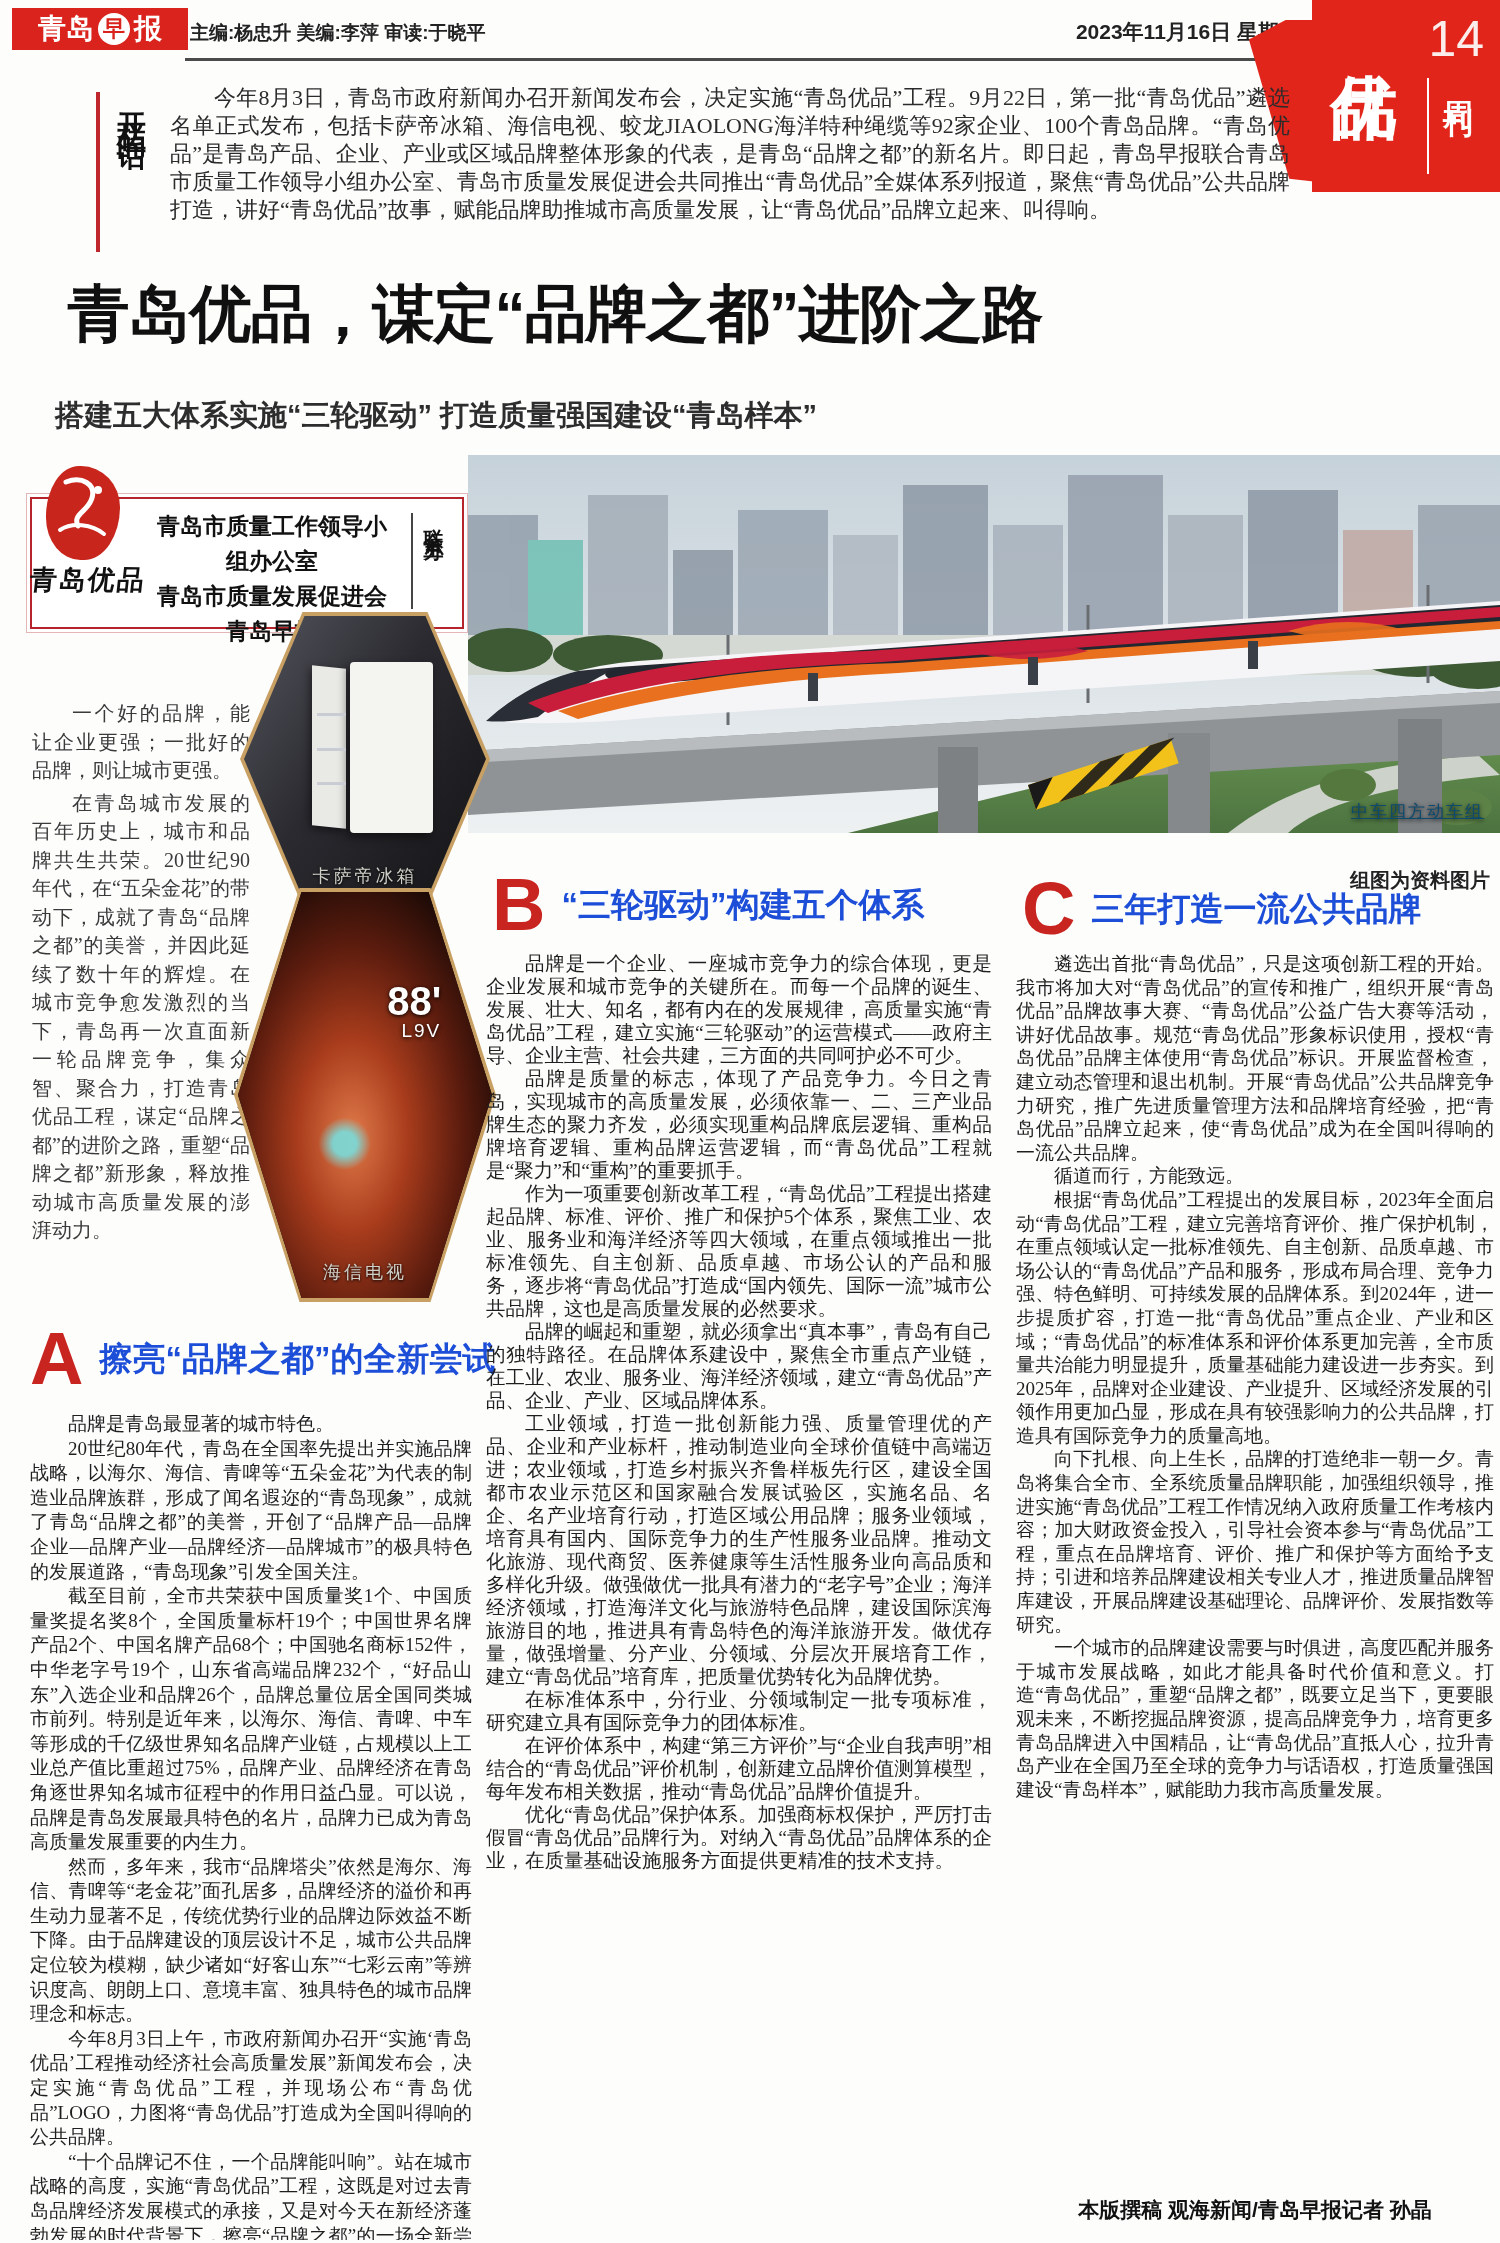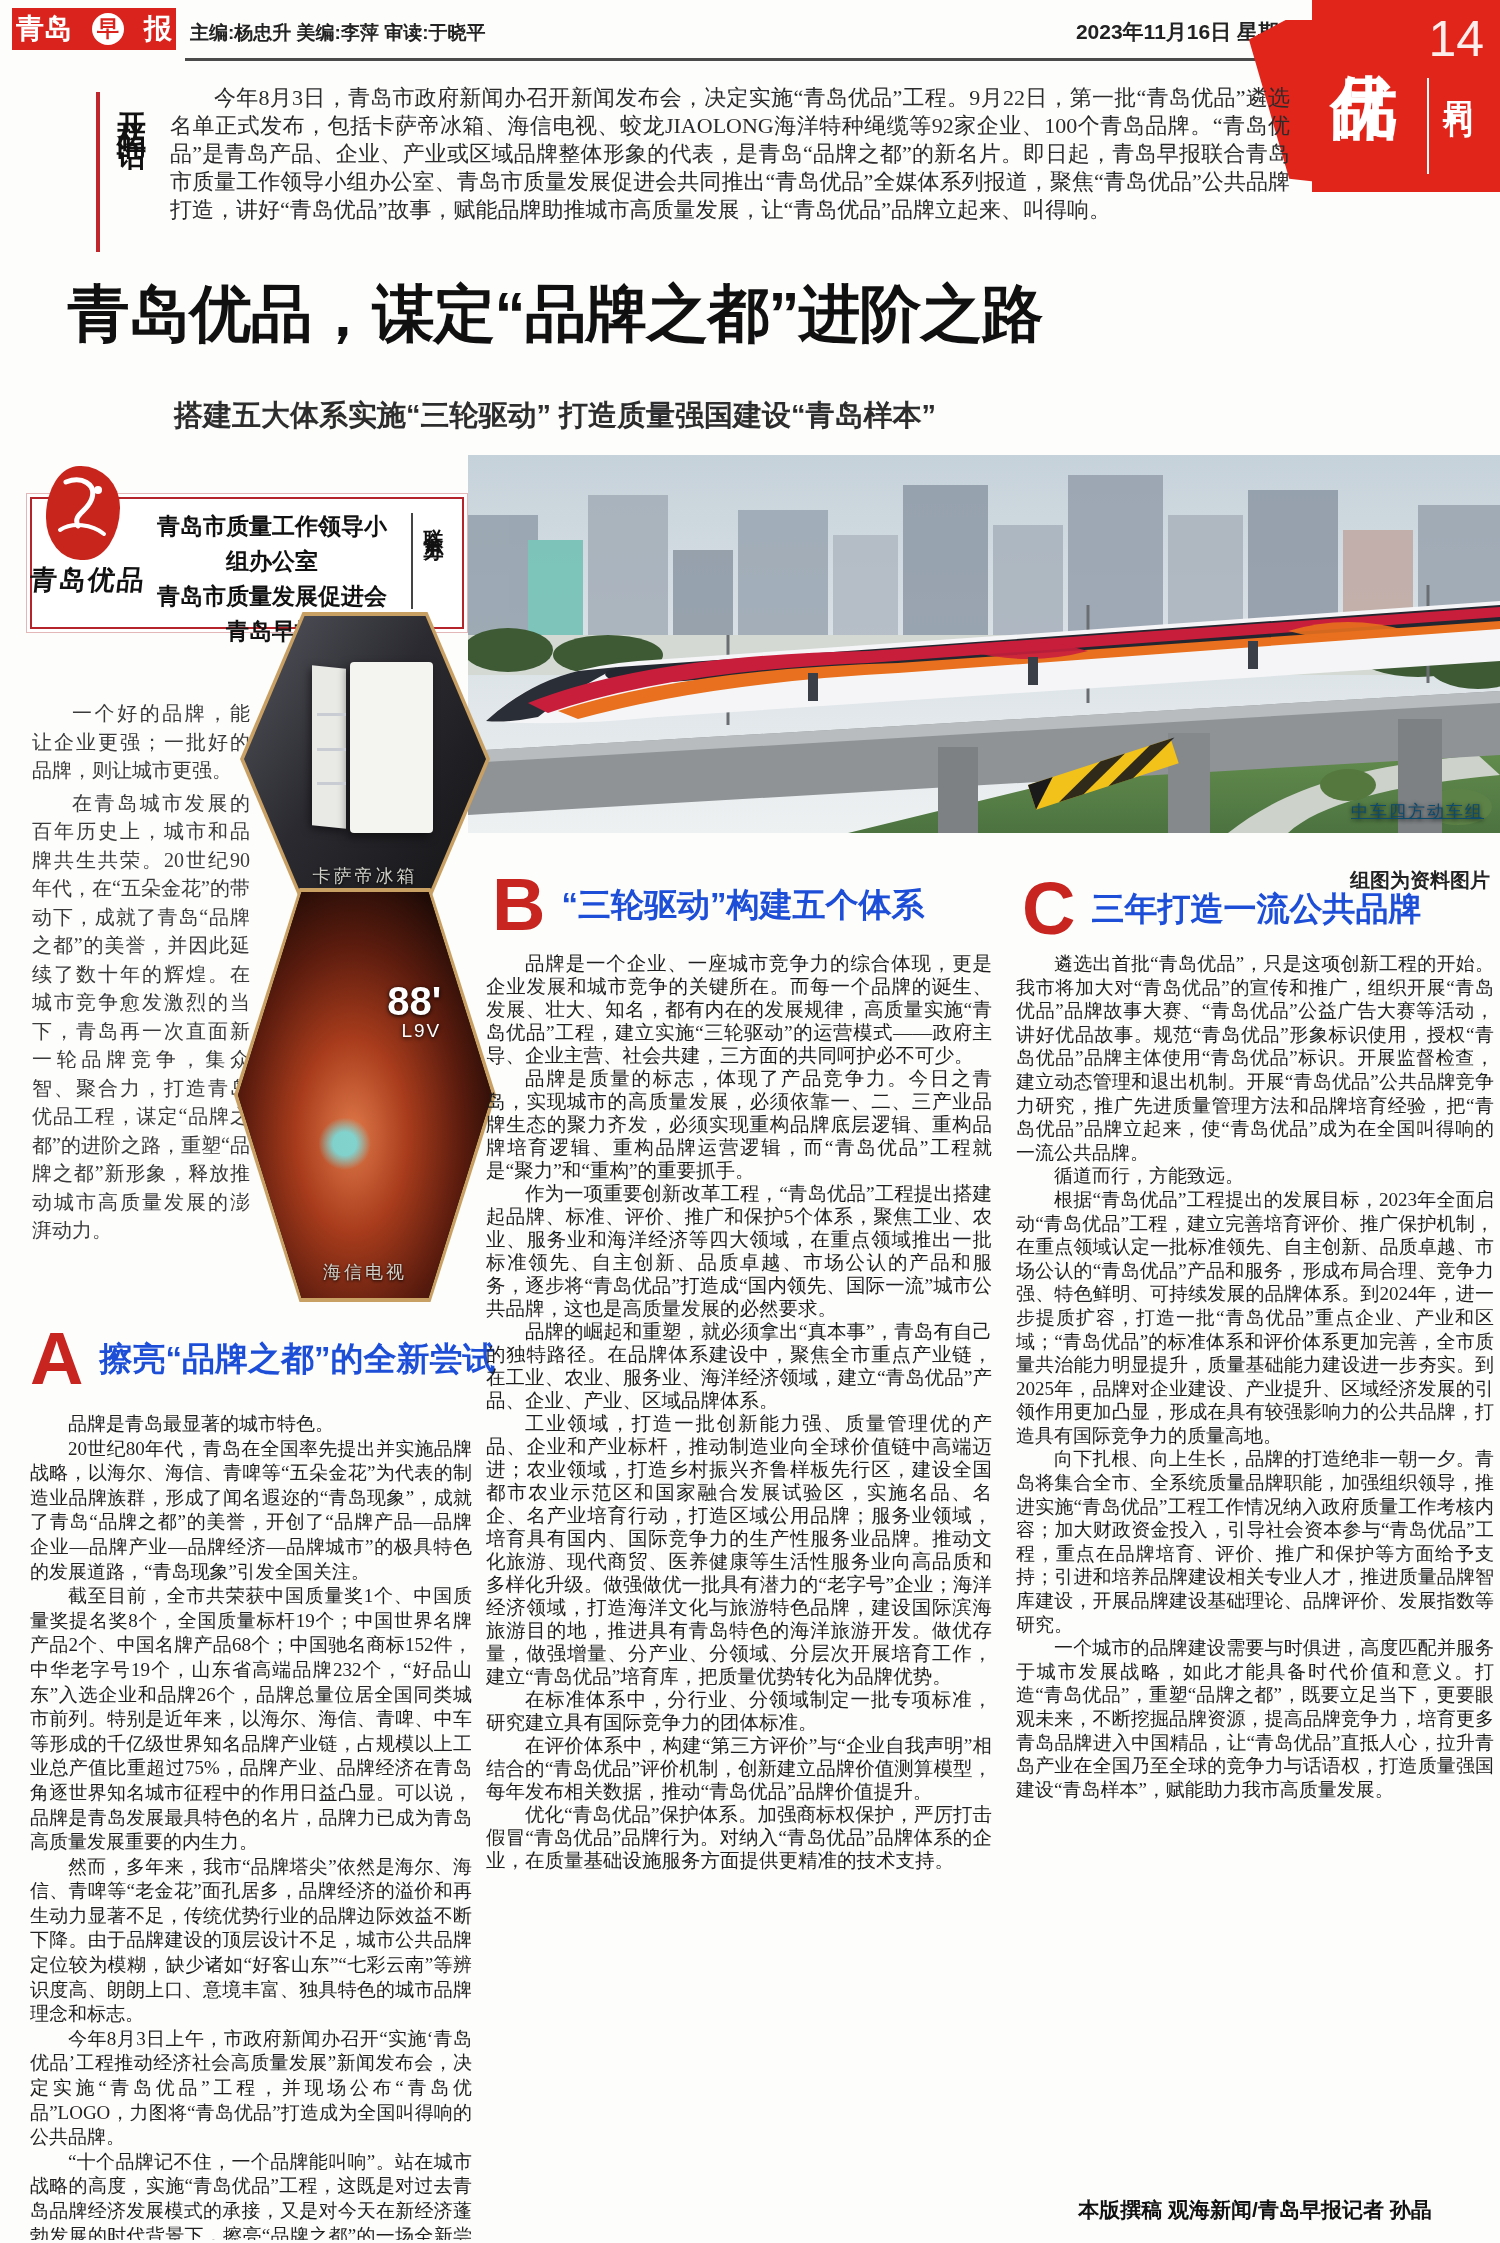--- a/index.html
+++ b/index.html
@@ -1,21 +1,21 @@
 <!DOCTYPE html>
 <html><head>
 <meta charset="utf-8">
 <style>
   html,body{margin:0;padding:0;background:#e8e8e8;}
   #page{position:relative;width:1500px;height:2243px;margin:0 auto;background:#fdfdfc;
         font-family:"Liberation Serif",serif;color:#222;overflow:hidden;}
 
   
   .mast-logo{position:absolute;left:12px;top:8px;height:42px;background:#d9231c;color:#fff;
-             display:flex;align-items:center;padding:0 4px;gap:20px;
+             display:flex;align-items:center;padding:0 26px;gap:4px;
              font-family:"Liberation Sans",sans-serif;font-weight:900;font-size:28px;}
   .logo-circle{display:inline-flex;align-items:center;justify-content:center;width:32px;height:32px;
                background:#fff;color:#d9231c;border-radius:50%;font-size:22px;}
   .mast-editors{position:absolute;left:190px;top:20px;font-size:19px;font-weight:700;color:#222;
                 font-family:"Liberation Sans",sans-serif;}
   .mast-date{position:absolute;left:1020px;top:18px;width:280px;text-align:right;font-size:21px;
              font-weight:700;color:#222;font-family:"Liberation Sans",sans-serif;}
   .mast-rule{position:absolute;left:185px;top:58px;width:1115px;height:3px;background:#4a4a4a;}
 
   
@@ -35,21 +35,21 @@
   .intro-bar{position:absolute;left:96px;top:92px;width:4px;height:160px;background:#c0272d;}
   .intro-title{position:absolute;left:112px;top:90px;writing-mode:vertical-rl;font-size:29px;
                font-weight:800;letter-spacing:9px;color:#111;}
   .intro-text{position:absolute;left:170px;top:84px;width:1120px;font-size:22px;line-height:28px;
               text-align:justify;color:#2b2b2b;text-indent:2em;}
 
   
   .headline{position:absolute;left:10px;top:272px;width:1090px;text-align:center;white-space:nowrap;
             font-family:"Liberation Sans",sans-serif;font-weight:900;font-size:62px;color:#101010;
             letter-spacing:-1px;}
-  .subhead{position:absolute;left:55px;top:396px;width:1000px;text-align:center;font-size:29px;
+  .subhead{position:absolute;left:55px;top:396px;width:1000px;text-align:left;font-size:29px;
            font-weight:700;color:#2d2d2d;font-family:"Liberation Sans",sans-serif;}
 
   
   .org-box{position:absolute;left:30px;top:497px;width:430px;height:128px;background:#fff;
            border:2px solid #b5242a;box-shadow:0 0 0 3px #fff,0 0 0 4px #e3b6b8;}
   .org-lines{position:absolute;left:120px;top:10px;width:240px;text-align:center;
              font-family:"Liberation Sans",sans-serif;font-weight:900;font-size:23px;
              line-height:35px;color:#111;}
   .org-role{position:absolute;right:14px;top:14px;writing-mode:vertical-rl;font-size:20px;
             font-weight:900;color:#111;border-left:2px solid #444;padding-left:8px;height:96px;

